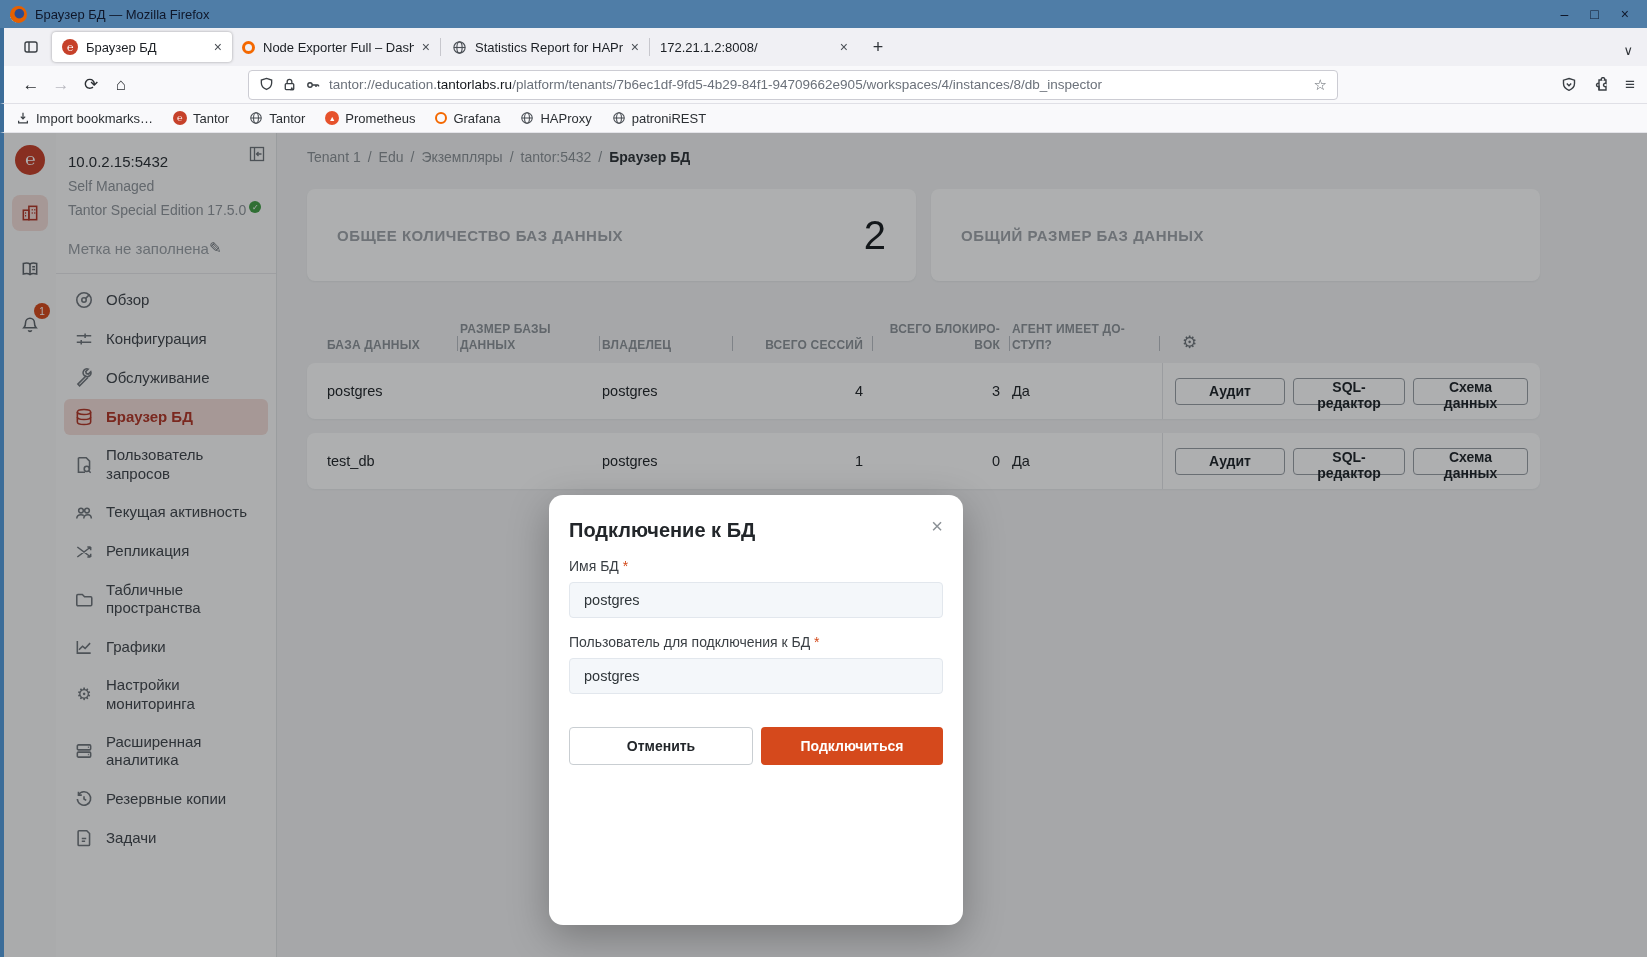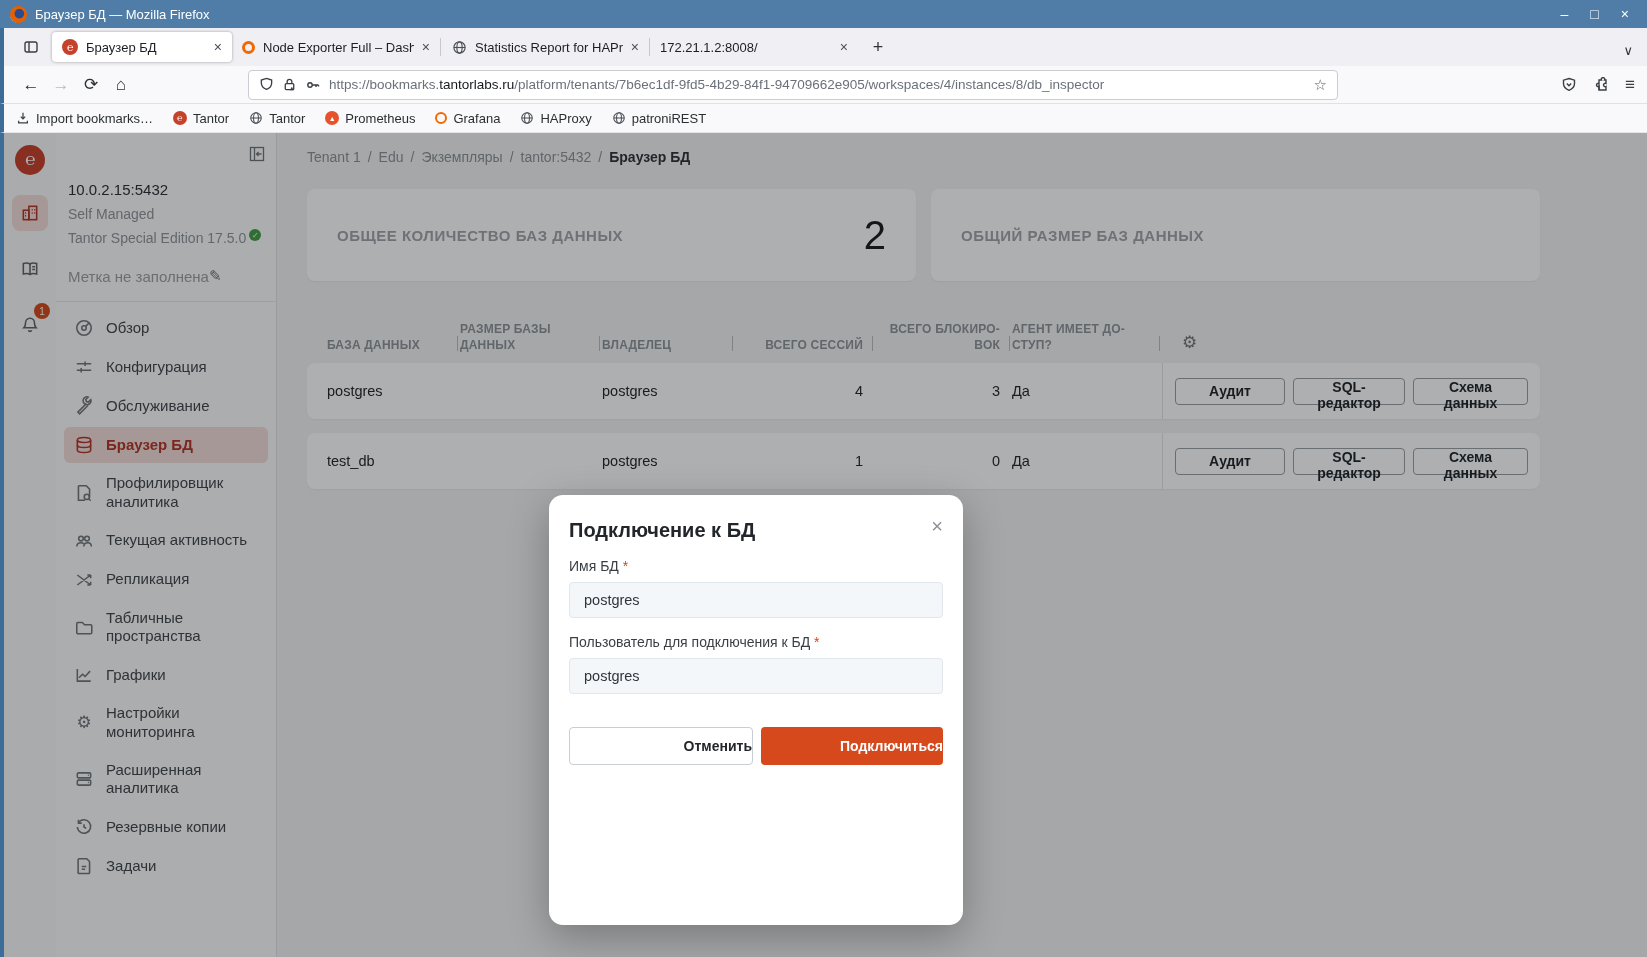--- a/index.html
+++ b/index.html
@@ -1,21 +1,21 @@
 <!DOCTYPE html>
 <html><head>
 <meta charset="utf-8">
 <style>
   * { margin:0; padding:0; box-sizing:border-box; }
   html,body { width:1647px; height:957px; }
   body { font-family:"Liberation Sans","DejaVu Sans",sans-serif; background:#e9e9e9; }
   .screen { position:relative; width:1647px; height:957px; overflow:hidden; background:#fff; }
 
   
-  .titlebar { height:28px; background:#4f7da7; display:flex; align-items:center; padding:0 10px; color:#ffffff; }
+  .titlebar { height:28px; background:#4f7da7; display:flex; align-items:center; padding:0 10px; color:#0f172a; }
   .fx-logo { width:17px; height:17px; border-radius:50%; margin-right:8px;
     background:radial-gradient(circle at 55% 45%, #2b4b8f 0 32%, #e66000 40% 72%, #ffb05c 73%); }
   .titlebar-text { font-size:13px; }
   .win-controls { margin-left:auto; display:flex; gap:22px; font-size:14px; padding-right:8px; }
   .win-controls span { cursor:default; }
 
   .tabbar { height:38px; background:#f0f0f4; display:flex; align-items:flex-end; padding:0 6px; border-left:4px solid #3c6d99; position:relative; }
   .fxview-btn { width:34px; height:30px; margin:0 4px 4px 4px; display:flex; align-items:center; justify-content:center; border-radius:4px; color:#3a3f44; }
   .tab { height:30px; margin-bottom:4px; display:flex; align-items:center; gap:8px; padding:0 10px; border-radius:4px; font-size:13px; color:#1b1f24; position:relative; }
   .tab.active { background:#fff; box-shadow:0 0 3px rgba(0,0,0,.35); width:180px; }
@@ -47,21 +47,21 @@
   .bm .favicon.grafana { width:12px; height:12px; border-width:2.5px; }
 
   
   .app { position:relative; height:824px; display:flex; border-left:4px solid #3c6d99; background:#f3f4f5; }
   .rail { width:52px; background:#fafafa; display:flex; flex-direction:column; align-items:center; padding-top:12px; gap:20px; }
   .rail-logo { width:30px; height:30px; border-radius:50%; background:#c6412a; color:#fff; display:flex; align-items:center; justify-content:center; font-size:17px; font-weight:bold; }
   .rail-btn { width:36px; height:36px; border-radius:8px; display:flex; align-items:center; justify-content:center; color:#5f656b; position:relative; }
   .rail-btn.active { background:#f4ddd8; color:#b23728; }
   .badge { position:absolute; top:-4px; right:-2px; min-width:16px; height:16px; border-radius:8px; background:#d5491c; color:#fff; font-size:10px; display:flex; align-items:center; justify-content:center; padding:0 4px; }
 
-  .sidebar { width:221px; background:#fcfcfc; border-right:1px solid #e2e4e6; position:relative; padding-top:48px; }
+  .sidebar { width:221px; background:#fcfcfc; border-right:1px solid #e2e4e6; position:relative; padding-top:20px; }
   .collapse-btn { position:absolute; top:12px; right:10px; color:#6f757b; }
   .inst { padding:0 12px; }
   .inst-address { font-size:15px; color:#2b3035; margin-bottom:8px; }
   .inst-line { font-size:14px; color:#8f959b; margin-bottom:7px; }
   .green-check { display:inline-flex; width:12px; height:12px; border-radius:50%; background:#43a047; color:#fff; font-size:8px; align-items:center; justify-content:center; vertical-align:super; margin-left:3px; }
   .label-row { display:flex; align-items:center; gap:0; padding:14px 12px 0 12px; font-size:15px; color:#9aa0a6; }
   .pencil { font-size:15px; color:#6f757b; }
   .side-divider { height:1px; background:#e8e8ea; margin:16px 0 8px 0; }
   .nav-item { display:flex; align-items:center; gap:12px; padding:8px 10px; margin:3px 8px; border-radius:6px; font-size:15px; color:#41464c; line-height:1.25; }
   .nav-item svg, .nav-item .nav-uicon { flex-shrink:0; color:#70767c; }
@@ -97,21 +97,21 @@
   .modal-close { position:absolute; top:20px; right:20px; font-size:20px; color:#8b9196; background:none; border:none; font-family:inherit; }
   .fgroup { margin-top:16px; }
   .fgroup:first-of-type { margin-top:29px; }
   .flabel { font-size:14px; color:#3a3f44; margin-bottom:8px; }
   .req { color:#d3491a; }
   .finput-wrap { position:relative; }
   .finput { width:100%; height:36px; background:#f4f7fa; border:1px solid #e2e7ed; border-radius:4px; padding:0 14px; font-size:14.5px; color:#2f3539; font-family:inherit; }
   .finput.focused { border:1.5px solid #9aa7b8; letter-spacing:1.5px; }
   .caret { position:absolute; left:81px; top:9px; width:1.5px; height:18px; background:#1c1e21; }
   .modal-actions { display:flex; gap:8px; margin-top:33px; }
-  .btn { flex:1; height:38px; border-radius:4px; font-size:14px; font-weight:bold; font-family:inherit;text-align:right; }
+  .btn { flex:1; height:38px; border-radius:4px; font-size:14px; font-weight:bold; font-family:inherit; }
   .btn-cancel { background:#fff; border:1px solid #c9ced2; color:#22262a; }
   .btn-submit { background:#d5491c; border:none; color:#fff; }
 
   svg.ic { display:block; }
 </style>
 </head>
 <body>
 
 <div class="screen">
 
@@ -180,21 +180,21 @@
             <path d="M5.5 7V5a2.5 2.5 0 0 1 5 0v2"></path>
             <path d="M10.5 10.5l2 3.5h-4z" fill="#3a3f44" stroke="none"></path>
           </svg>
       </span>
       <span>
         <svg class="ic" width="16" height="16" viewBox="0 0 16 16" fill="none" stroke="#3a3f44" stroke-width="1.4">
             <circle cx="5" cy="8" r="2.2"></circle>
             <path d="M7.2 8h6.3M11 8v2M13.5 8v1.6"></path>
           </svg>
       </span>
-      <span class="url-text"><span class="url-muted">https://bookmarks.</span><span class="url-domain">tantorlabs.ru</span><span class="url-muted">/platform/tenants/7b6ec1df-9fd5-4b29-84f1-94709662e905/workspaces/4/instances/8/db_inspector</span></span>
+      <span class="url-text"><span class="url-muted">tantor://education.</span><span class="url-domain">tantorlabs.ru</span><span class="url-muted">/platform/tenants/7b6ec1df-9fd5-4b29-84f1-94709662e905/workspaces/4/instances/8/db_inspector</span></span>
       <span class="url-star">☆</span>
     </div>
     <div class="toolbar-right">
       <span>
         <svg class="ic" width="16" height="16" viewBox="0 0 16 16" fill="none" stroke="#3a3f44" stroke-width="1.4">
             <path d="M8 1.5l5.5 1.7v3.3c0 3.2-2.2 5.5-5.5 6.8C4.7 12 2.5 9.7 2.5 6.5V3.2z"></path>
             <path d="M5.8 6.5L8 8.7l2.2-2.2"></path>
           </svg>
       </span>
       <span>
@@ -333,21 +333,21 @@
           </svg>
         <span>Браузер БД</span>
       </div>
       <div class="nav-item">
         <svg class="ic" width="20" height="20" viewBox="0 0 18 18" fill="none" stroke="currentColor" stroke-width="1.4">
             <path d="M4 2.5h7l3 3V13"></path>
             <path d="M4 2.5V15.5h6"></path>
             <circle cx="11.5" cy="12.5" r="2.3"></circle>
             <path d="M13.2 14.2l1.8 1.8"></path>
           </svg>
-        <span>Профилировщик аналитика</span>
+        <span>Пользователь запросов</span>
       </div>
       <div class="nav-item">
         <svg class="ic" width="20" height="20" viewBox="0 0 18 18" fill="none" stroke="currentColor" stroke-width="1.4">
             <circle cx="6.3" cy="6.8" r="2.1"></circle>
             <circle cx="11.7" cy="6.8" r="2.1"></circle>
             <path d="M2.5 14c0-2.2 1.7-3.5 3.8-3.5 1 0 1.9.3 2.5.9M8.8 14c0-2.2 1.7-3.5 3.8-3.5s3 1.3 3 3.5"></path>
           </svg>
         <span>Текущая активность</span>
       </div>
       <div class="nav-item">

